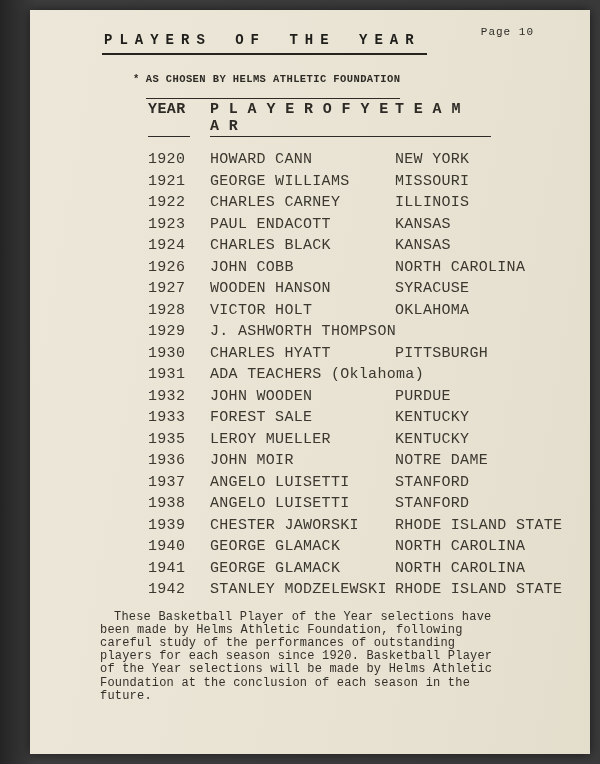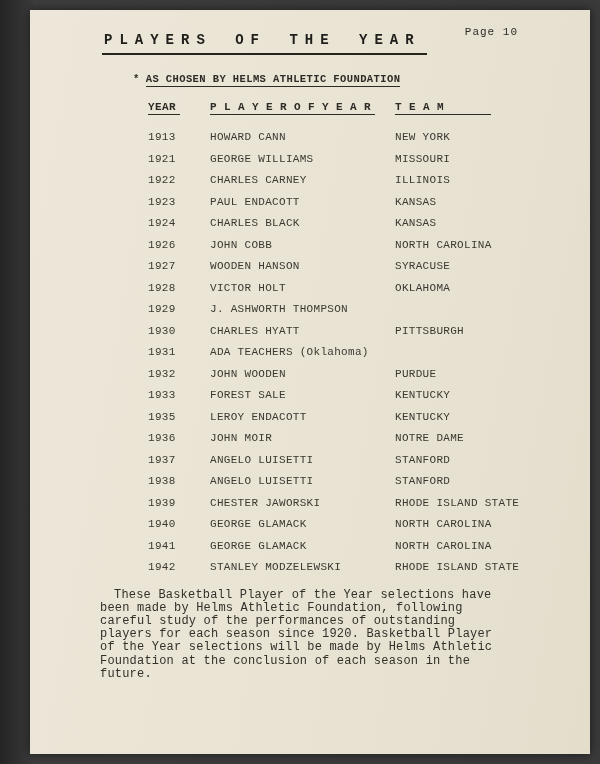--- a/index.html
+++ b/index.html
@@ -17,21 +17,21 @@
   .paper {
     position: absolute;
     left: 30px; top: 10px;
     width: 560px; height: 744px;
     background: linear-gradient(100deg, #ece7d8 0%, #e8e3d3 55%, #e3decc 100%);
     box-shadow: 0 0 10px rgba(0,0,0,0.55);
     color: #35322c;
   }
   .page-number {
     position: absolute;
-    top: 16px; right: 72px;
+    top: 16px; right: 56px;
     font-size: 11px;
     letter-spacing: 1px;
     color: #2e2c27;
   }
   .title {
     margin: 22px 0 0 72px;
     width: fit-content;
     font-family: Liberation Mono, monospace;
     font-weight: 600;
     font-size: 14px;
@@ -43,24 +43,24 @@
   }
   .subtitle {
     margin: 18px 0 0 103px;
     font-size: 10.5px;
     font-weight: bold;
     letter-spacing: 0.4px;
     color: #2e2b26;
   }
   .subtitle .subtitle-text {
     border-bottom: 1px solid #2e2b26;
-    padding-bottom: 1px;
+    padding-bottom: 13px;
     margin-left: 6px;
   }
-  .table { margin: 16px 0 0 118px; font-size: 11px; }
+  .table { margin: 16px 0 0 118px; font-size: 15px; }
   .thead { display: grid; grid-template-columns: 62px 185px 1fr; }
   .th {
     font-weight: bold;
     color: #2e2b26;
     width: fit-content;
     border-bottom: 1px solid #2e2b26;
     padding: 0 4px 1px 0;
     letter-spacing: 0.4px;
   }
   .th.team { min-width: 92px; }
@@ -97,21 +97,21 @@
     </div>
 
     <div class="table">
       <div class="thead">
         <span class="th year">YEAR</span>
         <span class="th player">P L A Y E R  O F  Y E A R</span>
         <span class="th team">T E A M</span>
       </div>
       <div class="tbody" id="rows">
           <div class="tr">
-            <span class="td c0">1913</span>
+            <span class="td c0">1920</span>
             <span class="td c1">HOWARD CANN</span>
             <span class="td c2">NEW YORK</span>
           </div>
           <div class="tr">
             <span class="td c0">1921</span>
             <span class="td c1">GEORGE WILLIAMS</span>
             <span class="td c2">MISSOURI</span>
           </div>
           <div class="tr">
             <span class="td c0">1922</span>
@@ -161,21 +161,21 @@
             <span class="td c1">JOHN WOODEN</span>
             <span class="td c2">PURDUE</span>
           </div>
           <div class="tr">
             <span class="td c0">1933</span>
             <span class="td c1">FOREST SALE</span>
             <span class="td c2">KENTUCKY</span>
           </div>
           <div class="tr">
             <span class="td c0">1935</span>
-            <span class="td c1">LEROY ENDACOTT</span>
+            <span class="td c1">LEROY MUELLER</span>
             <span class="td c2">KENTUCKY</span>
           </div>
           <div class="tr">
             <span class="td c0">1936</span>
             <span class="td c1">JOHN MOIR</span>
             <span class="td c2">NOTRE DAME</span>
           </div>
           <div class="tr">
             <span class="td c0">1937</span>
             <span class="td c1">ANGELO LUISETTI</span>

